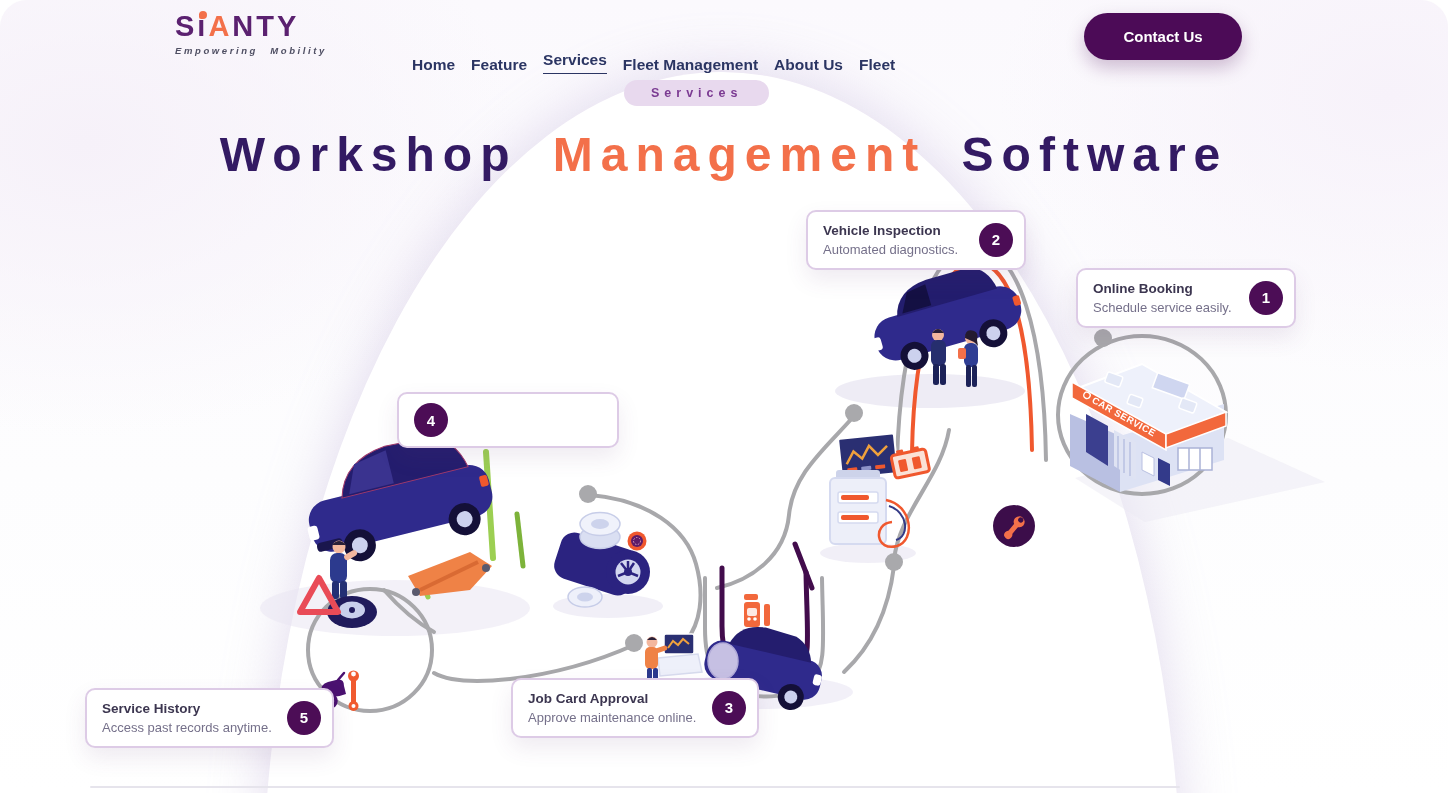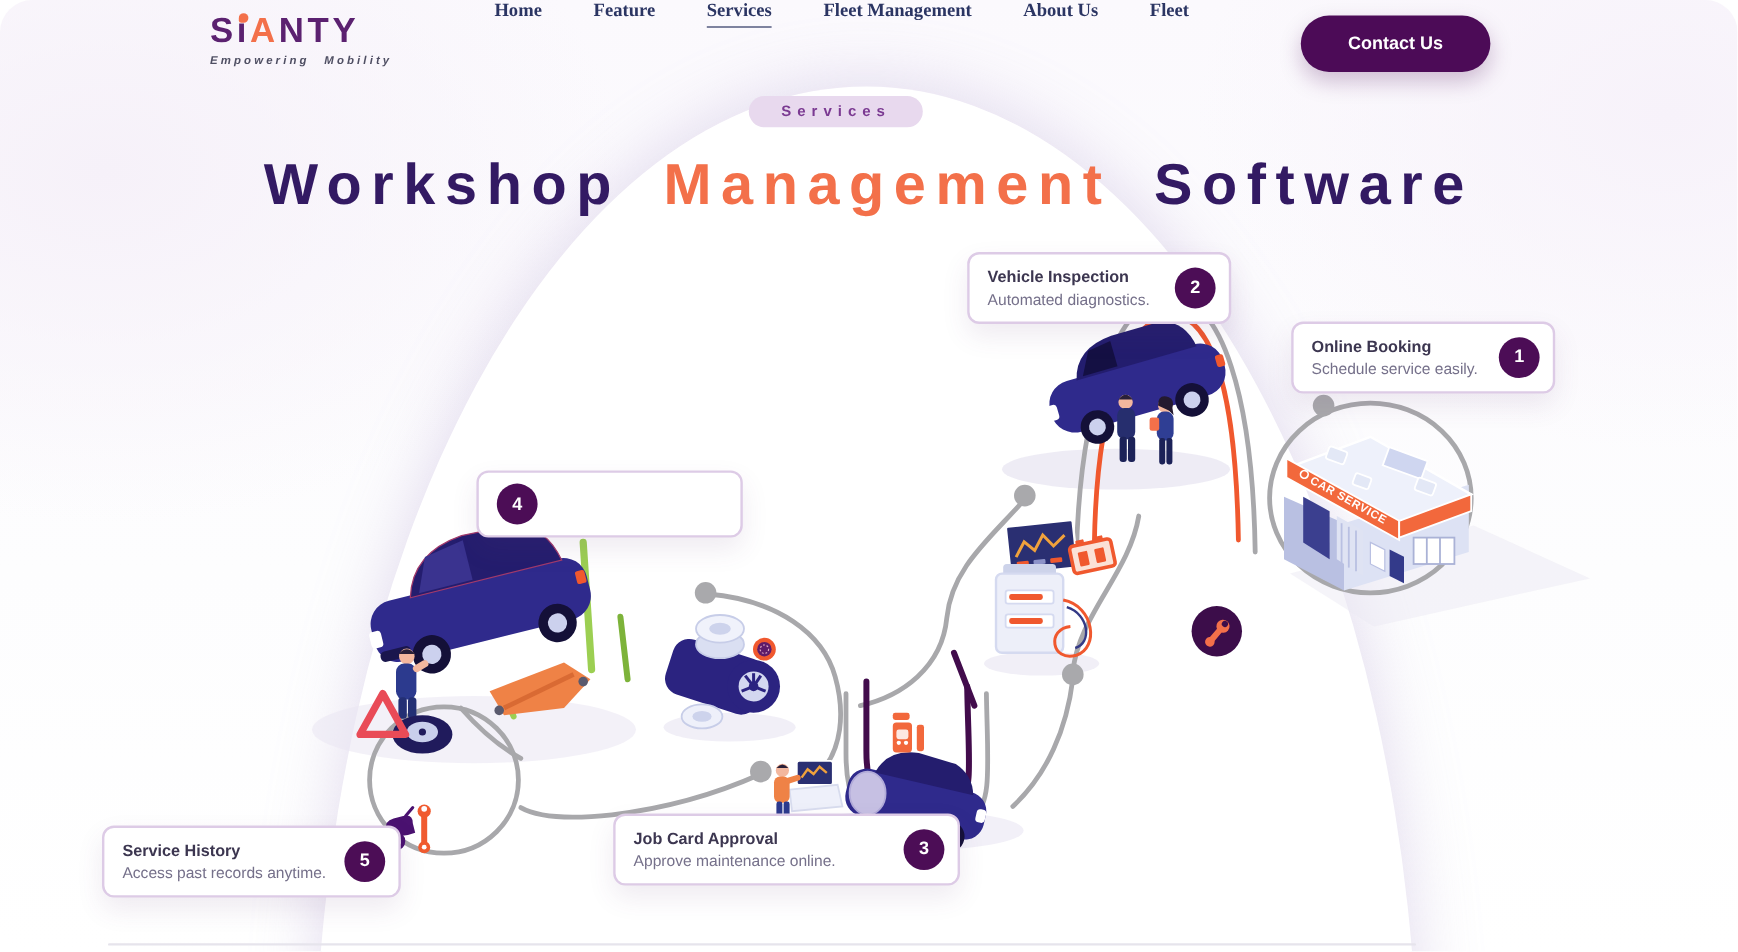--- a/index.html
+++ b/index.html
@@ -25,21 +25,21 @@
   .logo{ position:absolute; left:175px; top:12px; }
   .logo-text{ font-size:29px; font-weight:800; letter-spacing:3px; color:#5b2170; line-height:1; }
   .logo-text .lo{ color:#f3704a; }
   .logo-i{ position:relative; display:inline-block; }
   .logo-i::after{
     content:''; position:absolute; top:-1px; left:50%; transform:translateX(-50%);
     width:8px; height:8px; background:#f3704a; border-radius:50% 50% 50% 2px;
   }
   .tagline{ margin-top:4px; font-size:9.5px; font-style:italic; font-weight:700;
             letter-spacing:2.6px; word-spacing:7px; color:#4f4f63; }
-  .nav{ position:absolute; left:412px; top:0; height:74px; display:flex; align-items:flex-start; gap:43px;font-family:Liberation Serif, serif; }
+  .nav{ position:absolute; left:412px; top:0; height:74px; display:flex; align-items:flex-end; gap:16px; }
   .nav a{ font-size:15.5px; color:#2b3563; text-decoration:none; font-weight:600; cursor:pointer; }
   .nav a.active{ border-bottom:1.8px solid #2b3563; padding-bottom:4px; }
   .contact-btn{
     position:absolute; left:1084px; top:13px; width:158px; height:47px;
     border:none; border-radius:24px; background:#4c0b57; color:#ffffff;
     font-family:"Liberation Sans",sans-serif; font-size:15px; font-weight:600;
     display:flex; align-items:center; justify-content:center; cursor:pointer;
     box-shadow:0 8px 18px rgba(76,11,87,.25);
   }
   
@@ -65,21 +65,21 @@
   .card .txt{ flex:1; }
   .card .c-title{ font-size:13.5px; font-weight:700; color:#3c3650; line-height:1.45; }
   .card .c-desc{ font-size:13px; color:#75708a; line-height:1.4; }
   .card .c-num{
     flex:0 0 auto; width:34px; height:34px; border-radius:50%;
     background:#4c0d56; color:#ffffff; font-size:15px; font-weight:700;
     display:flex; align-items:center; justify-content:center;
   }
   .card-1{ left:1076px; top:268px; width:220px; }
   .card-2{ left:806px;  top:210px; width:220px; }
-  .card-3{ left:511px;  top:678px; width:289px; }
+  .card-3{ left:511px;  top:678px; width:248px; }
   .card-4{ left:397px;  top:392px; width:222px; }
   .card-5{ left:85px;   top:688px; width:249px; }
   .bottom-line{ position:absolute; left:90px; top:786px; width:1090px; height:2px;
                 background:#e6e4ec; border-radius:2px; z-index:1; }
 </style>
 </head>
 <body>
 
 <div class="stage">
 

